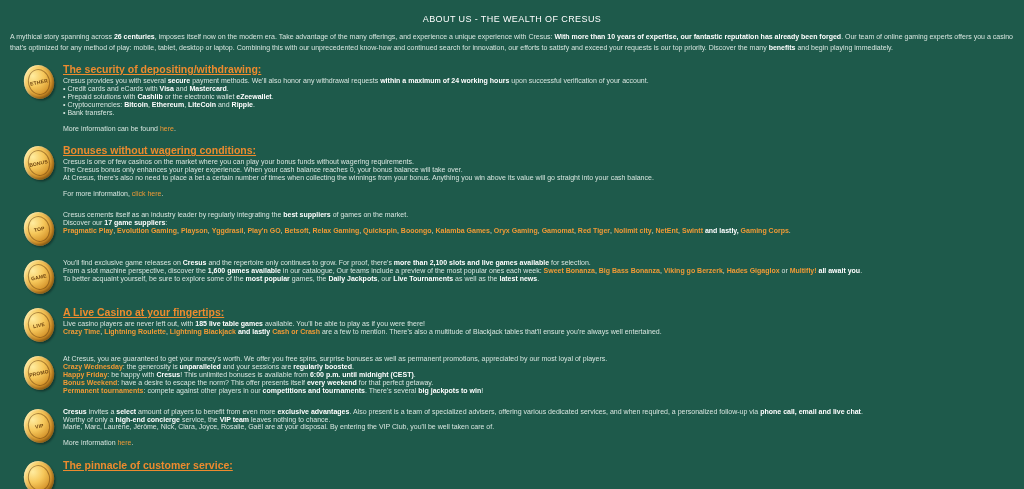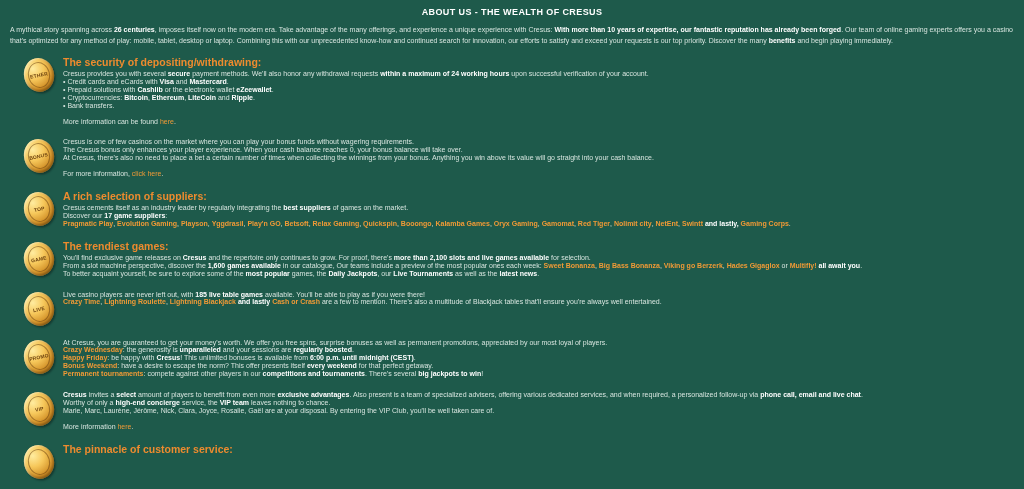--- a/index.html
+++ b/index.html
@@ -7,24 +7,24 @@
   body {
     width: 1024px;
     height: 489px;
     overflow: hidden;
     background: #1e5a4b;
     font-family: "Liberation Sans", sans-serif;
   }
   .page-title {
     text-align: center;
     color: #ffffff;
-    font-weight: bold;
+    font-weight: normal;
     font-size: 9px;
     letter-spacing: 0.4px;
-    padding-top: 7px;
+    padding-top: 14px;
   }
   .intro {
     margin: 7px 10px 11px 10px;
     font-size: 7px;
     line-height: 11px;
     color: #d7e5df;
   }
   .sec {
     display: flex;
     align-items: flex-start;
@@ -60,20 +60,21 @@
     letter-spacing: 0.2px;
     transform: rotate(2deg);
   }
   .sec-content { flex: 1; padding-right: 8px; min-width: 0; }
   .sec-heading {
     margin: 0 0 2px 0;
     font-size: 10.5px;
     line-height: 11px;
     font-weight: bold;
     color: #ee8b2e;
+    text-decoration: underline;
   }
   .sec-body { font-size: 7px; line-height: 7.9px; color: #d7e5df; }
   .line { }
   .line.gap { margin-top: 8px; }
   .s-n { color: #d7e5df; }
   .s-b { color: #ffffff; font-weight: bold; }
   .s-l { color: #f09a36; cursor: pointer; }
   .s-lb { color: #f09a36; font-weight: bold; cursor: pointer; }
 </style>
 </head>
@@ -100,62 +101,62 @@
         <div class="line gap"><span class="s-n">More information can be found </span><span class="s-l">here</span><span class="s-n">.</span></div>
       </div>
   </div>
 </section>
 
 <section class="sec">
   <div class="coin">
       <span class="coin-label">BONUS</span>
     </div>
   <div class="sec-content">
+    <h2 class="sec-heading">Bonuses without wagering conditions:</h2>
     <div class="sec-body">
         <div class="line"><span class="s-n">Cresus is one of few casinos on the market where you can play your bonus funds without wagering requirements.</span></div>
         <div class="line"><span class="s-n">The Cresus bonus only enhances your player experience. When your cash balance reaches 0, your bonus balance will take over.</span></div>
         <div class="line"><span class="s-n">At Cresus, there's also no need to place a bet a certain number of times when collecting the winnings from your bonus. Anything you win above its value will go straight into your cash balance.</span></div>
         <div class="line gap"><span class="s-n">For more information, </span><span class="s-l">click here</span><span class="s-n">.</span></div>
       </div>
   </div>
 </section>
 
 <section class="sec">
   <div class="coin">
       <span class="coin-label">TOP</span>
     </div>
   <div class="sec-content">
-    <h2 class="sec-heading">A rich selection of suppliers:</h2>
     <div class="sec-body">
         <div class="line"><span class="s-n">Cresus cements itself as an industry leader by regularly integrating the </span><span class="s-b">best suppliers</span><span class="s-n"> of games on the market.</span></div>
         <div class="line"><span class="s-n">Discover our </span><span class="s-b">17 game suppliers</span><span class="s-n">:</span></div>
         <div class="line"><span class="s-lb">Pragmatic Play</span><span class="s-n">, </span><span class="s-lb">Evolution Gaming</span><span class="s-n">, </span><span class="s-lb">Playson</span><span class="s-n">, </span><span class="s-lb">Yggdrasil</span><span class="s-n">, </span><span class="s-lb">Play'n GO</span><span class="s-n">, </span><span class="s-lb">Betsoft</span><span class="s-n">, </span><span class="s-lb">Relax Gaming</span><span class="s-n">, </span><span class="s-lb">Quickspin</span><span class="s-n">, </span><span class="s-lb">Booongo</span><span class="s-n">, </span><span class="s-lb">Kalamba Games</span><span class="s-n">, </span><span class="s-lb">Oryx Gaming</span><span class="s-n">, </span><span class="s-lb">Gamomat</span><span class="s-n">, </span><span class="s-lb">Red Tiger</span><span class="s-n">, </span><span class="s-lb">Nolimit city</span><span class="s-n">, </span><span class="s-lb">NetEnt</span><span class="s-n">, </span><span class="s-lb">Swintt</span><span class="s-b"> and lastly, </span><span class="s-lb">Gaming Corps</span><span class="s-n">.</span></div>
       </div>
   </div>
 </section>
 
 <section class="sec">
   <div class="coin">
       <span class="coin-label">GAME</span>
     </div>
   <div class="sec-content">
-    <h2 class="sec-heading">The trendiest games:</h2>
     <div class="sec-body">
         <div class="line"><span class="s-n">You'll find exclusive game releases on </span><span class="s-b">Cresus</span><span class="s-n"> and the repertoire only continues to grow. For proof, there's </span><span class="s-b">more than 2,100 slots and live games available</span><span class="s-n"> for selection.</span></div>
         <div class="line"><span class="s-n">From a slot machine perspective, discover the </span><span class="s-b">1,600 games available</span><span class="s-n"> in our catalogue, Our teams include a preview of the most popular ones each week: </span><span class="s-lb">Sweet Bonanza</span><span class="s-n">, </span><span class="s-lb">Big Bass Bonanza</span><span class="s-n">, </span><span class="s-lb">Viking go Berzerk</span><span class="s-n">, </span><span class="s-lb">Hades Gigaglox</span><span class="s-n"> or </span><span class="s-lb">Multifly!</span><span class="s-n"> </span><span class="s-b">all await you</span><span class="s-n">.</span></div>
         <div class="line"><span class="s-n">To better acquaint yourself, be sure to explore some of the </span><span class="s-b">most popular</span><span class="s-n"> games, the </span><span class="s-b">Daily Jackpots</span><span class="s-n">, our </span><span class="s-b">Live Tournaments</span><span class="s-n"> as well as the </span><span class="s-b">latest news</span><span class="s-n">.</span></div>
       </div>
   </div>
 </section>
 
 <section class="sec">
   <div class="coin">
       <span class="coin-label">LIVE</span>
     </div>
   <div class="sec-content">
+    <h2 class="sec-heading">A Live Casino at your fingertips:</h2>
     <div class="sec-body">
         <div class="line"><span class="s-n">Live casino players are never left out, with </span><span class="s-b">185 live table games</span><span class="s-n"> available. You'll be able to play as if you were there!</span></div>
         <div class="line"><span class="s-lb">Crazy Time</span><span class="s-n">, </span><span class="s-lb">Lightning Roulette</span><span class="s-n">, </span><span class="s-lb">Lightning Blackjack</span><span class="s-b"> and lastly </span><span class="s-lb">Cash or Crash</span><span class="s-n"> are a few to mention. There's also a multitude of Blackjack tables that'll ensure you're always well entertained.</span></div>
       </div>
   </div>
 </section>
 
 <section class="sec">
   <div class="coin">
       <span class="coin-label">PROMO</span>

